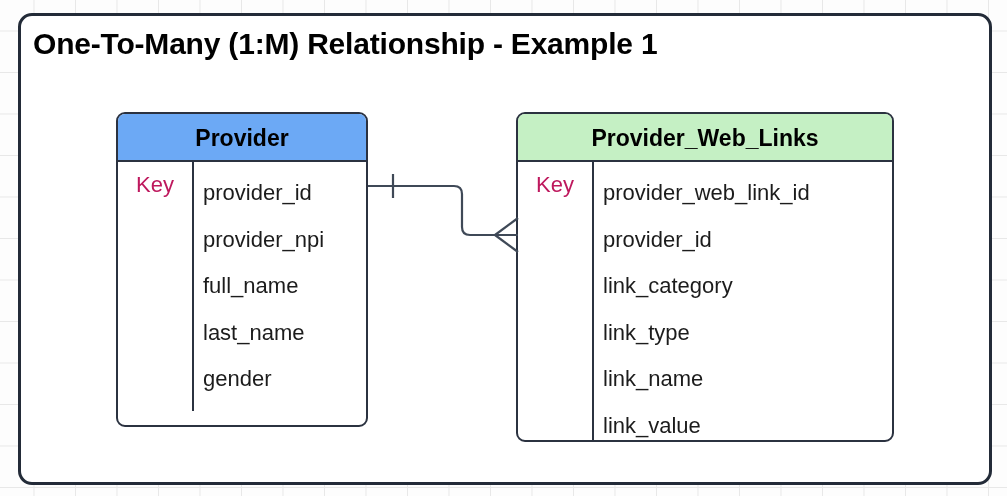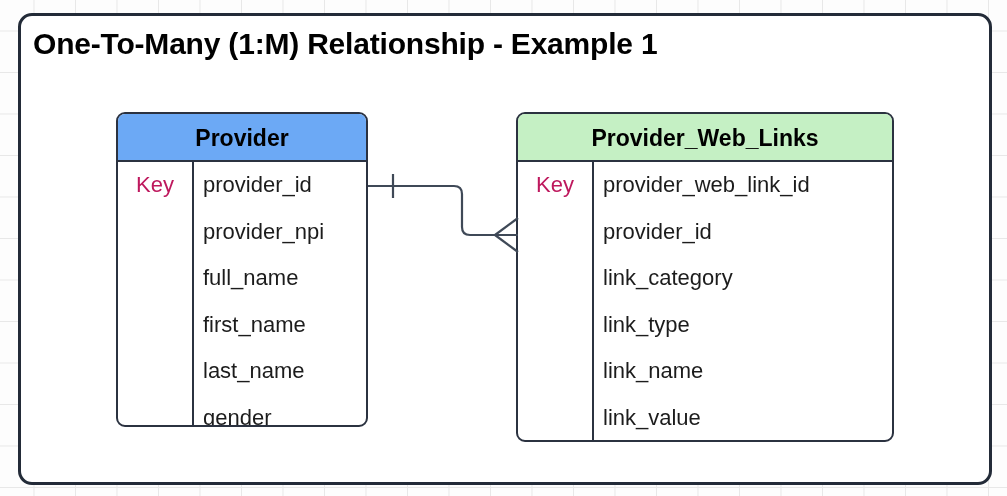--- a/index.html
+++ b/index.html
@@ -81,21 +81,21 @@
     padding-top: 8px;
   }
   .key-label {
     font-size: 22px;
     color: #be185d;
     line-height: 30px;
   }
   .attr-col {
     flex: 1 1 auto;
     padding-left: 9px;
-    padding-top: 8px;
+    padding-top: 16px;
   }
   .attr-row {
     font-size: 22px;
     color: #1c1c1c;
     height: 46.5px;
     line-height: 30px;
     white-space: nowrap;
   }
 
   
@@ -139,21 +139,20 @@
   <div class="entity" id="entity-provider">
     <div class="entity-header">Provider</div>
     <div class="entity-body">
       <div class="key-col">
         <span class="key-label">Key</span>
       </div>
       <div class="attr-col">
         <div class="attr-row">provider_id</div>
         <div class="attr-row">provider_npi</div>
         <div class="attr-row">full_name</div>
-        <div class="attr-row">first_name</div>
         <div class="attr-row">last_name</div>
         <div class="attr-row">gender</div>
       </div>
     </div>
   </div>
 
   <div class="entity" id="entity-provider-web-links">
     <div class="entity-header">Provider_Web_Links</div>
     <div class="entity-body">
       <div class="key-col">

